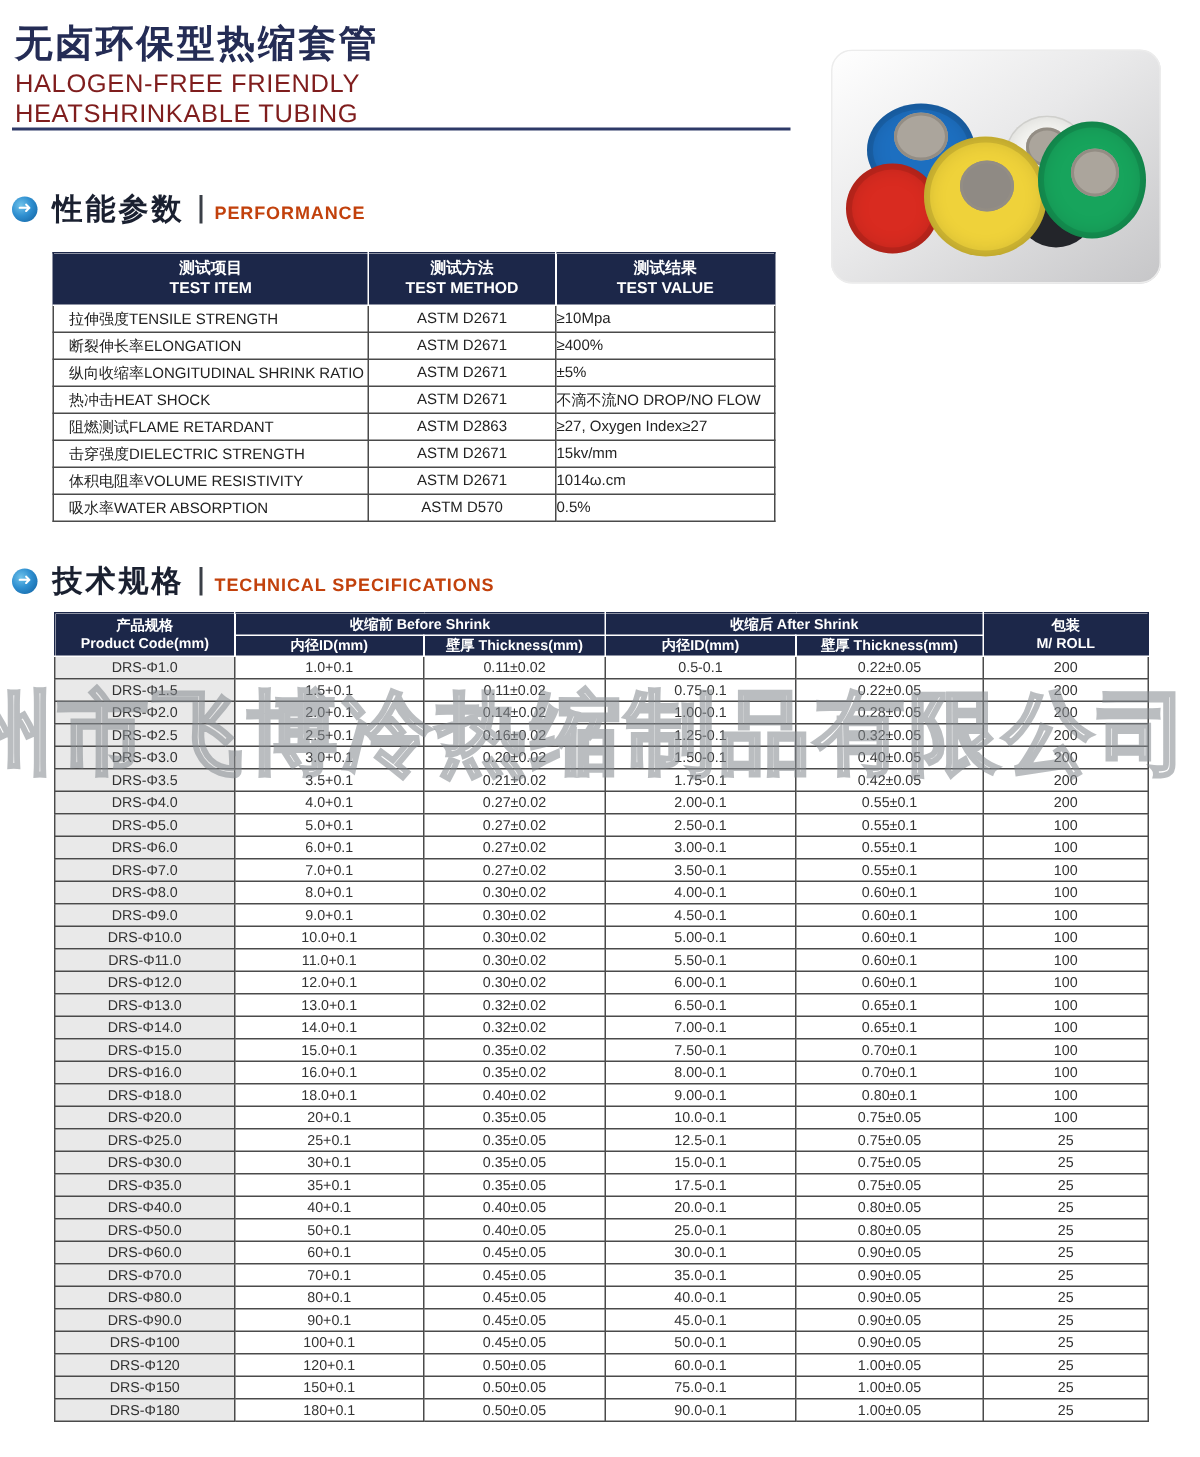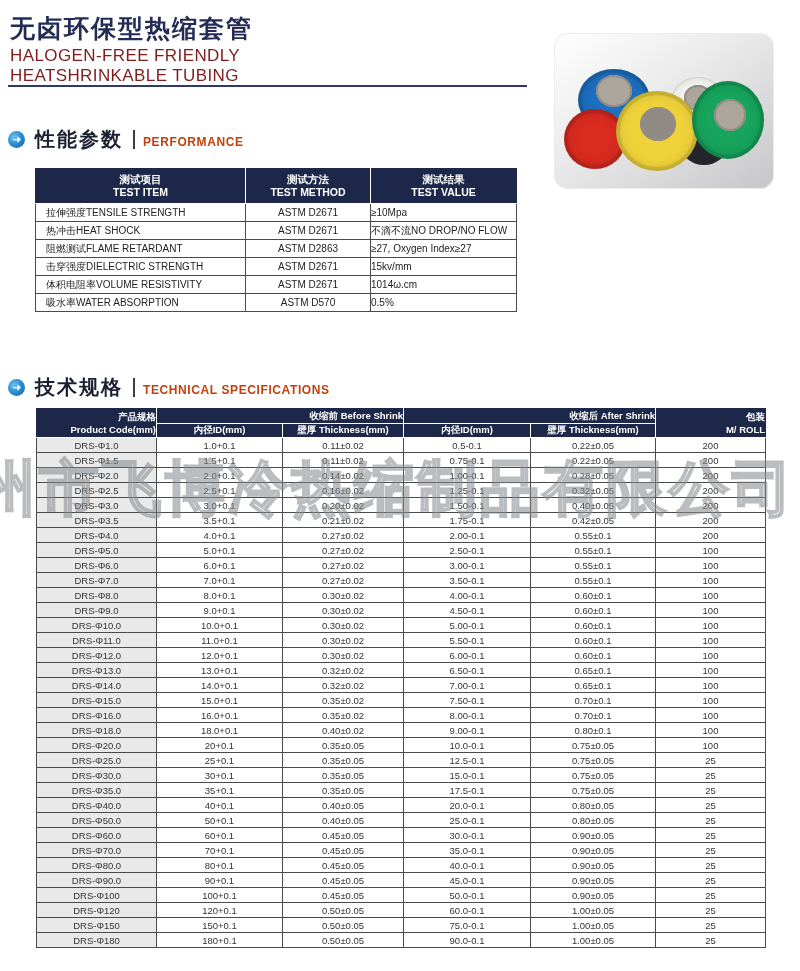--- a/index.html
+++ b/index.html
@@ -44,21 +44,21 @@
   .perf { position:absolute; left:35px; top:168px; width:481px; }
   .perf thead th { height:35px; font-size:10.5px; line-height:13px; }
   .perf tbody td { height:18px; font-size:10px; color:#222; background:#fff; }
   .perf tbody td.c-item { text-align:left; padding-left:10px; }
   .perf tbody td.c-method { text-align:center; }
   .perf tbody td.c-value { text-align:left; padding-left:0; }
 
   
   .spec { position:absolute; left:36px; top:408px; width:729px; }
   .spec thead th { font-size:9.5px; }
-  .spec thead tr.h1 th { height:15px;text-align:right; }
+  .spec thead tr.h1 th { height:15px; }
   .spec thead tr.h2 th { height:14px; }
   .spec tbody td { height:15px; font-size:9.5px; color:#333; text-align:center; background:#fff; }
   .spec tbody td.c-prod { background:#e9e9e9; }
 
   
   .watermark { position:absolute; left:0; top:455px; width:800px; height:70px; overflow:hidden;
                pointer-events:none; z-index:5; }
   .watermark span { position:absolute; left:-24px; top:0; white-space:nowrap;
                     font-size:60px; line-height:68px; font-weight:bold; letter-spacing:3px;
                     color:rgba(255,255,255,0.05); -webkit-text-stroke:2px rgba(130,134,140,0.55); }
@@ -115,20 +115,30 @@
           <div>测试结果</div>
           <div>TEST VALUE</div>
         </th>
       </tr>
     </thead>
     <tbody id="perf-body">
         <tr>
           <td class="c-item">拉伸强度TENSILE STRENGTH</td>
           <td class="c-method">ASTM D2671</td>
           <td class="c-value">≥10Mpa</td>
+        </tr>
+        <tr>
+          <td class="c-item">断裂伸长率ELONGATION</td>
+          <td class="c-method">ASTM D2671</td>
+          <td class="c-value">≥400%</td>
+        </tr>
+        <tr>
+          <td class="c-item">纵向收缩率LONGITUDINAL SHRINK RATIO</td>
+          <td class="c-method">ASTM D2671</td>
+          <td class="c-value">±5%</td>
         </tr>
         <tr>
           <td class="c-item">热冲击HEAT SHOCK</td>
           <td class="c-method">ASTM D2671</td>
           <td class="c-value">不滴不流NO DROP/NO FLOW</td>
         </tr>
         <tr>
           <td class="c-item">阻燃测试FLAME RETARDANT</td>
           <td class="c-method">ASTM D2863</td>
           <td class="c-value">≥27, Oxygen Index≥27</td>

